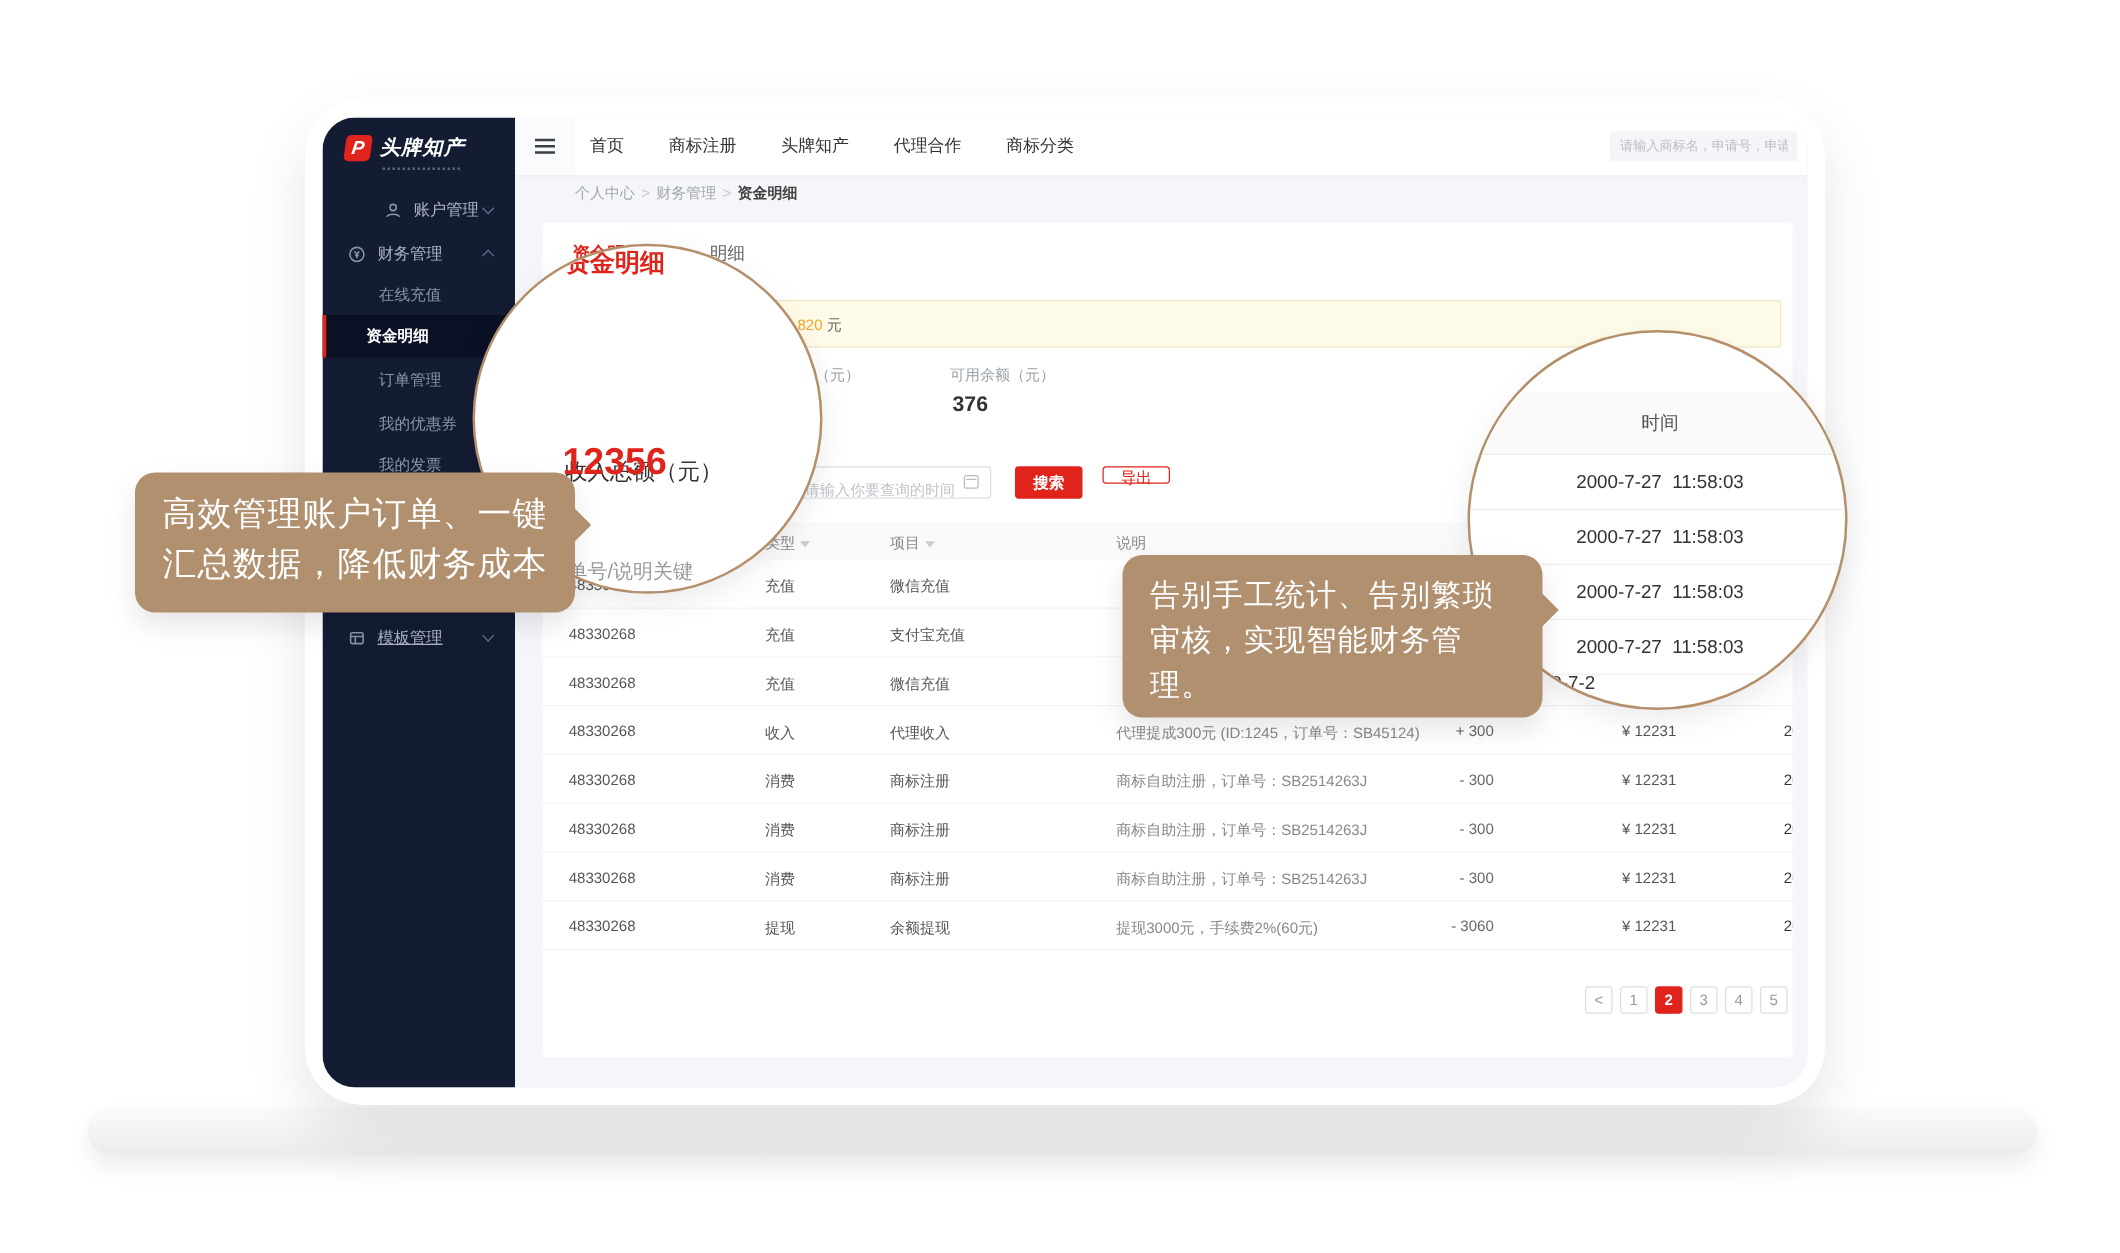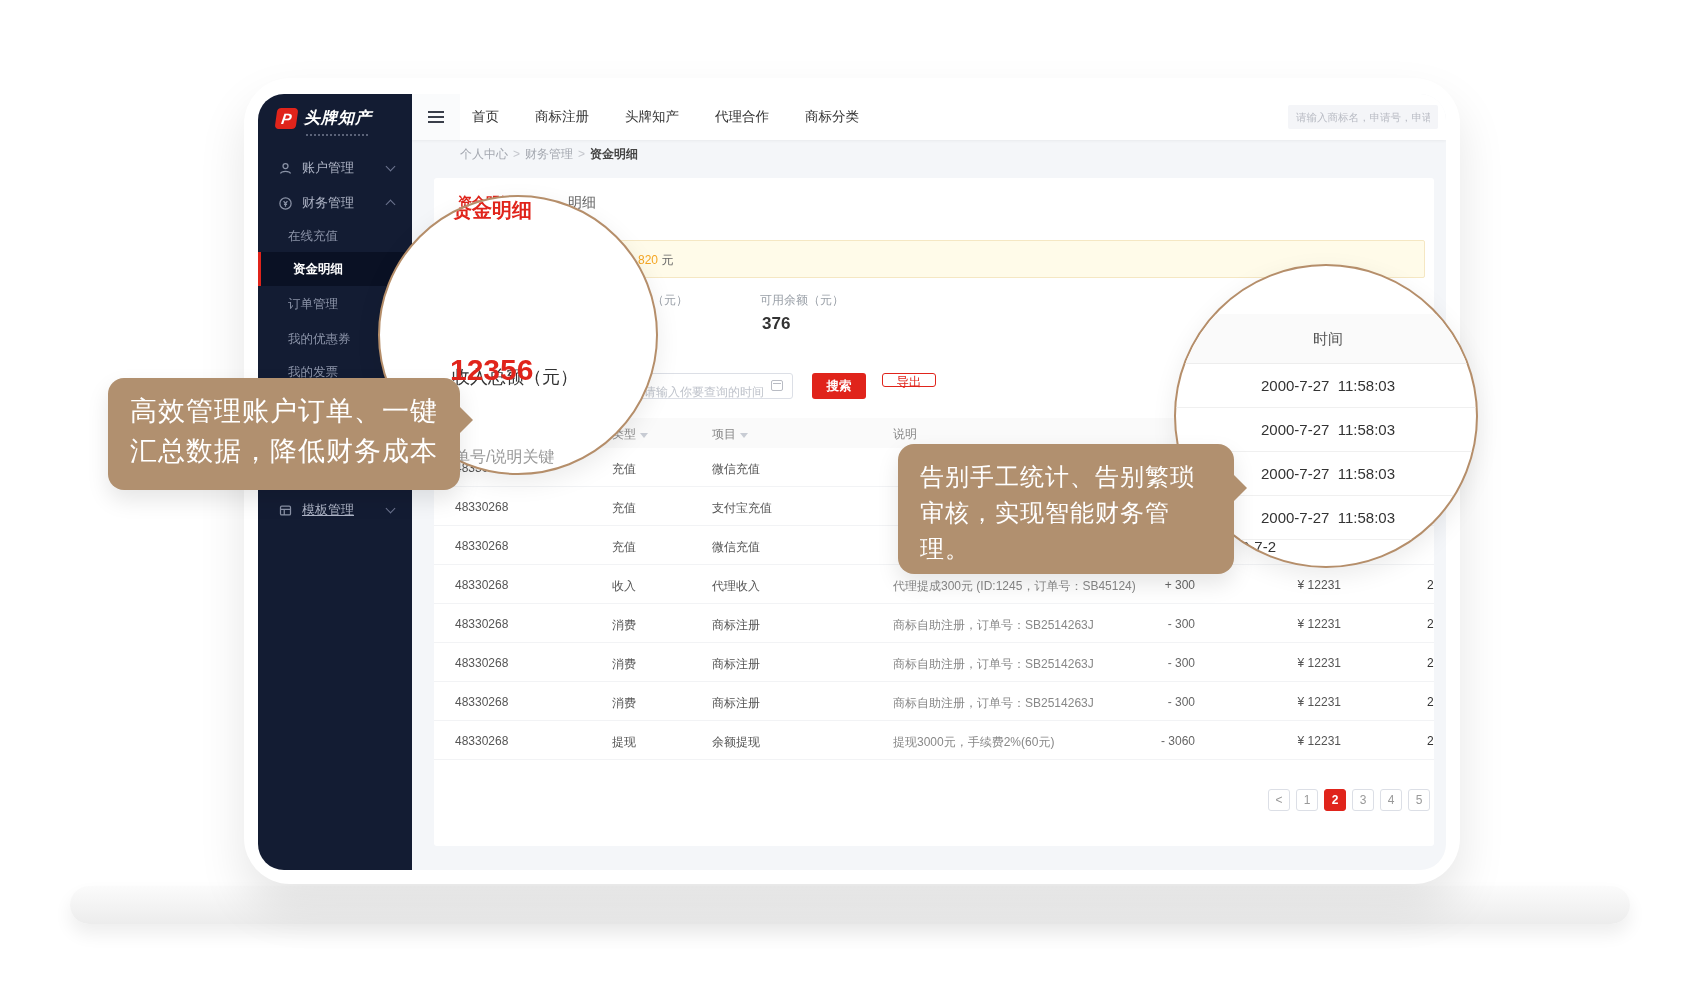--- a/index.html
+++ b/index.html
@@ -21,21 +21,21 @@
 
   
   .sidebar{left:0;top:0;width:154px;height:776px;background:var(--navy);}
   .logo{left:18px;top:14px;display:flex;align-items:center;gap:7px;}
   .logo-glyph{width:21px;height:21px;background:var(--accent);border-radius:4px;transform:skewX(-8deg);
     color:#fff;font-weight:bold;font-style:italic;font-size:15px;line-height:21px;text-align:center;}
   .logo-name{color:#fff;font-size:16px;font-weight:bold;font-style:italic;letter-spacing:1px;}
   .logo-sub{left:48px;top:40px;width:62px;border-bottom:2px dotted #5a6278;}
   .side-item{left:0;width:154px;height:34px;color:#aeb4c6;font-size:13px;display:flex;align-items:center;padding-left:20px;gap:9px;}
   .side-item .lbl{flex:0 0 auto;}
-  .side-sub{padding-left:30px;color:#8b93a8;font-size:12.5px;}
+  .side-sub{padding-left:45px;color:#8b93a8;font-size:12.5px;}
   .side-active{color:#fff;background:#0a1124;border-left:3px solid var(--accent);padding-left:32px;font-weight:bold;}
   .caret{display:inline-block;width:7px;height:7px;border-right:1.4px solid #6d7590;border-bottom:1.4px solid #6d7590;position:absolute;right:18px;}
   .caret-down{transform:rotate(45deg);margin-top:-3px;}
   .caret-up{transform:rotate(-135deg);margin-top:3px;}
   .side-ico{width:15px;height:15px;flex:0 0 auto;}
 
   
   .navbar{left:154px;top:0;width:1034px;height:46px;background:#fff;box-shadow:0 1px 3px rgba(0,0,0,.05);}
   .burger{left:0;top:0;width:48px;height:46px;background:#fafbfc;display:flex;align-items:center;justify-content:center;flex-direction:column;gap:3px;}
   .burger i{display:block;width:16px;height:2px;background:#3a3f4a;}
@@ -121,21 +121,21 @@
 </div>
 <div class="abs screen">
 
   <aside class="abs sidebar">
     <div class="abs logo">
       <span class="logo-glyph">P</span>
       <span class="logo-name">头牌知产</span>
     </div>
     <div class="abs logo-sub"></div>
 
-    <div class="abs side-item" style="top:57px;">
+    <div class="abs side-item" style="top:57px;justify-content:center;">
       <svg class="side-ico" viewBox="0 0 24 24" fill="none" stroke="#8a92a6" stroke-width="2">
         <circle cx="12" cy="8" r="4"></circle>
           <path d="M4 20c1.5-4.5 14.5-4.5 16 0"></path>
       </svg>
       <span class="lbl">账户管理</span>
       <i class="caret caret-down"></i>
     </div>
 
     <div class="abs side-item" style="top:92px;">
       <svg class="side-ico" viewBox="0 0 24 24" fill="none" stroke="#8a92a6" stroke-width="2">

